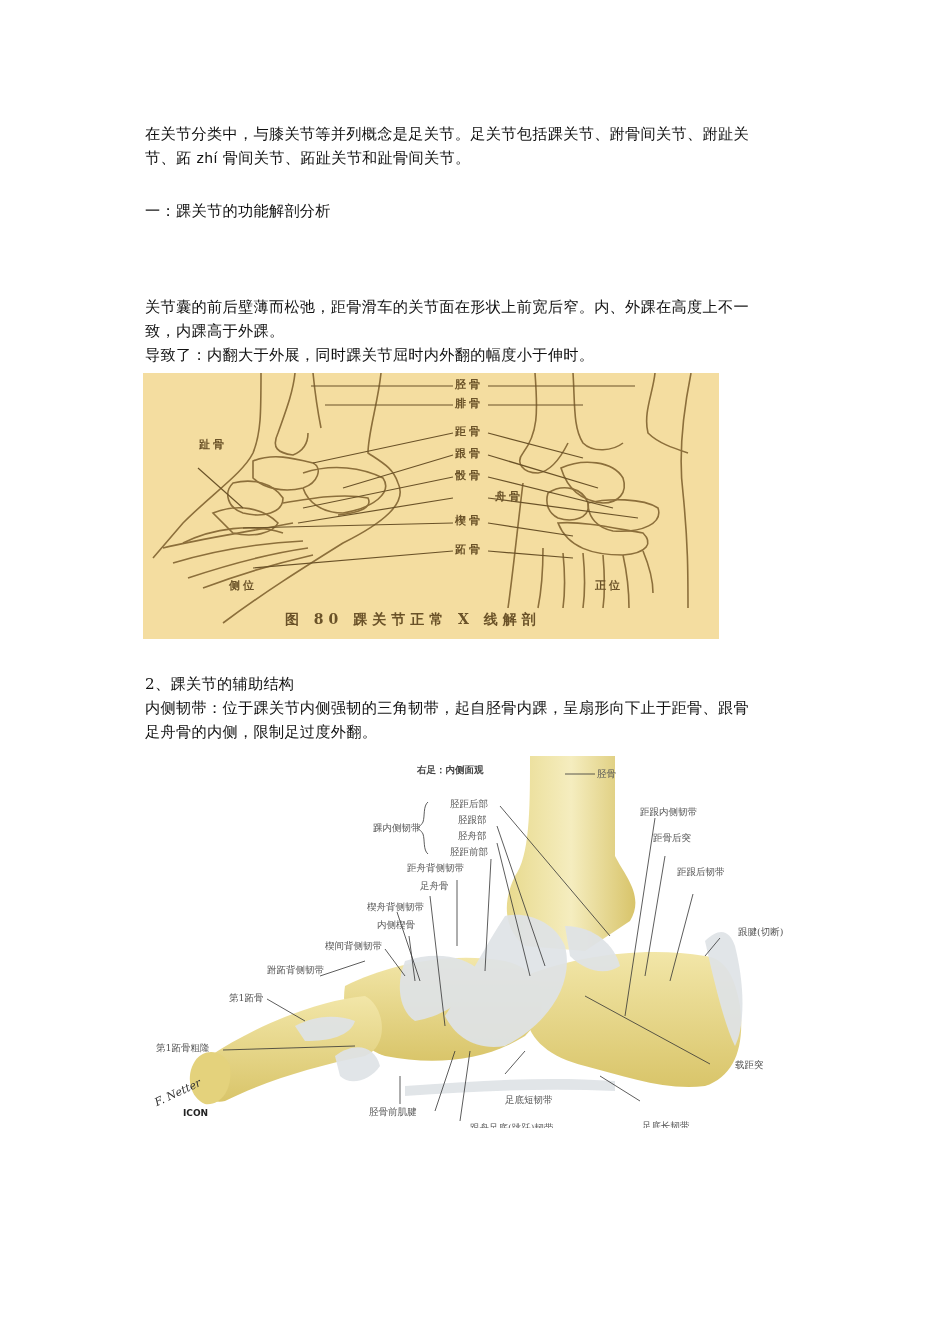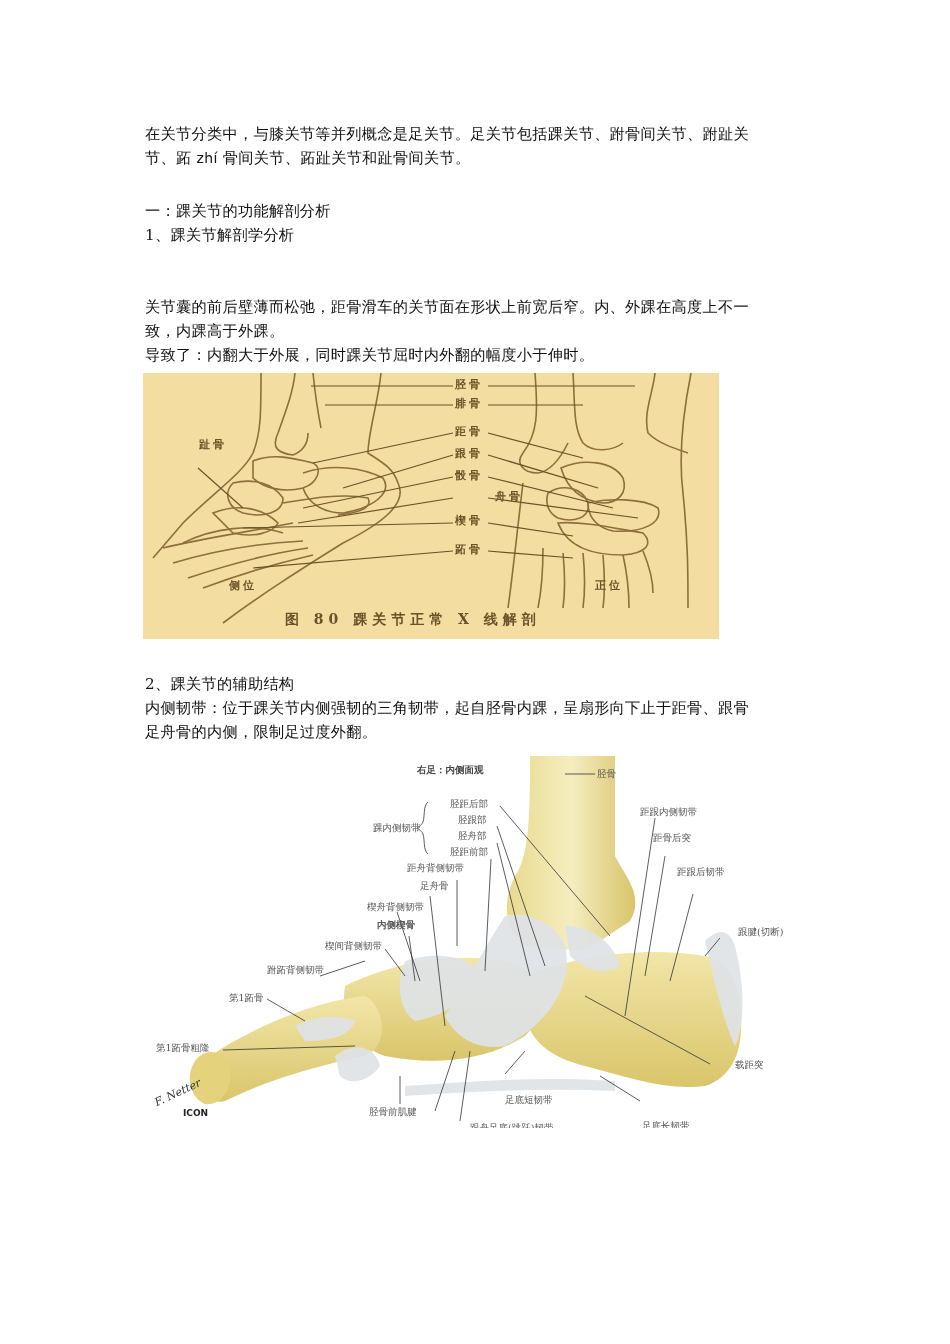--- a/index.html
+++ b/index.html
@@ -31,21 +31,20 @@
 <body>
 
 <div class="page">
 
   <div class="p" style="top:123px;">
     <div>在关节分类中，与膝关节等并列概念是足关节。足关节包括踝关节、跗骨间关节、跗趾关</div>
     <div><span>节、跖 </span><span class="pinyin">zhí</span><span> 骨间关节、跖趾关节和趾骨间关节。</span></div>
   </div>
 
   <div class="p" style="top:200px;">一：踝关节的功能解剖分析</div>
-  <div class="p" style="top:224px;">1、踝关节解剖学分析</div>
 
 
   <div class="p" style="top:296px;">
     <div>关节囊的前后壁薄而松弛，距骨滑车的关节面在形状上前宽后窄。内、外踝在高度上不一</div>
     <div>致，内踝高于外踝。</div>
   </div>
 
   <div class="p" style="top:344px;">导致了：内翻大于外展，同时踝关节屈时内外翻的幅度小于伸时。</div>
 
   <div class="fig1">
@@ -191,21 +190,21 @@
     <div class="lbl" style="left:313px;top:68px;">胫跟部</div>
     <div class="lbl" style="left:313px;top:84px;">胫舟部</div>
     <div class="lbl" style="left:305px;top:100px;">胫距前部</div>
     <div class="lbl" style="left:495px;top:60px;">距跟内侧韧带</div>
     <div class="lbl" style="left:508px;top:86px;">距骨后突</div>
     <div class="lbl" style="left:532px;top:120px;">距跟后韧带</div>
     <div class="lbl" style="left:593px;top:180px;">跟腱(切断)</div>
     <div class="lbl" style="left:262px;top:116px;">距舟背侧韧带</div>
     <div class="lbl" style="left:275px;top:134px;">足舟骨</div>
     <div class="lbl" style="left:222px;top:155px;">楔舟背侧韧带</div>
-    <div class="lbl" style="left:232px;top:173px;font-weight:bold;">内侧楔骨</div>
+    <div class="lbl" style="left:232px;top:173px;">内侧楔骨</div>
     <div class="lbl" style="left:180px;top:194px;">楔间背侧韧带</div>
     <div class="lbl" style="left:122px;top:218px;">跗跖背侧韧带</div>
     <div class="lbl" style="left:84px;top:246px;">第1跖骨</div>
     <div class="lbl" style="left:11px;top:296px;">第1跖骨粗隆</div>
     <div class="lbl" style="left:224px;top:360px;">胫骨前肌腱</div>
     <div class="lbl" style="left:255px;top:375px;margin-top:44px;">胫骨后肌腱</div>
     <div class="lbl" style="left:325px;top:376px;">跟舟足底(跳跃)韧带</div>
     <div class="lbl" style="left:360px;top:348px;">足底短韧带</div>
     <div class="lbl" style="left:497px;top:374px;">足底长韧带</div>
     <div class="lbl" style="left:590px;top:313px;">载距突</div>

